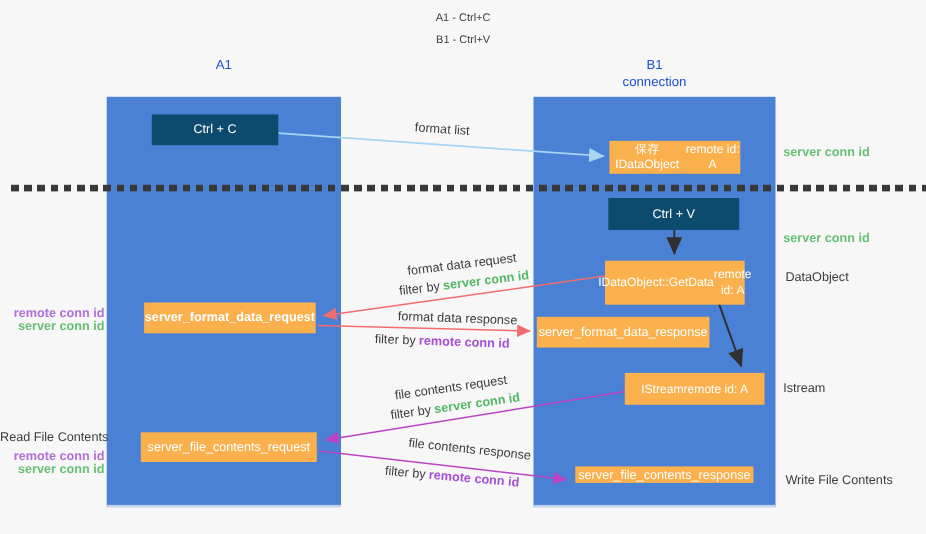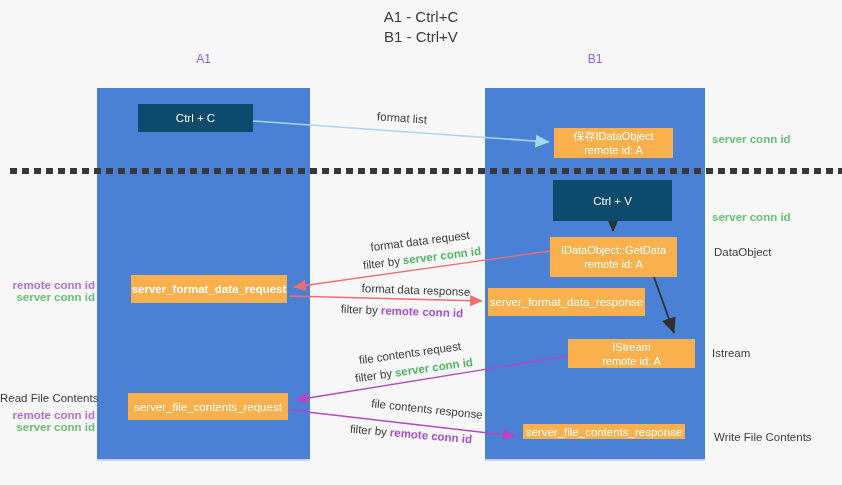--- a/index.html
+++ b/index.html
@@ -1,38 +1,38 @@
 <!DOCTYPE html>
 <html><head>
 <meta charset="utf-8">
 <style>
   html,body { margin:0; padding:0; }
   body { background:#f7f7f8; font-family:"Liberation Sans",sans-serif; }
   .canvas { position:relative; width:842px; height:485px; background:#f7f7f8; overflow:hidden; }
   .abs { position:absolute; }
 
-  .title { top:7px; left:0; width:100%; text-align:center; font-size:15px; line-height:20px; color:#3d3d3d; }
+  .title { top:7px; left:0; width:100%; text-align:center; font-size:10px; line-height:20px; color:#3d3d3d; }
 
   .col { background:#4a81d4; border-bottom:2px solid #c3d3f0; }
   .col-a { left:97px; top:88px; width:213px; height:371px; }
   .col-b { left:485px; top:88px; width:220px; height:371px; }
 
-  .col-head { top:52px; height:31px; text-align:center; font-size:12px; line-height:15px; color:#8b5cf6; }
+  .col-head { top:52px; height:31px; text-align:center; font-size:12px; line-height:15px; color:#1d4ed8; }
   .head-a { left:97px; width:213px; }
   .head-b { left:485px; width:220px; }
 
   .node { display:flex; align-items:center; justify-content:center; text-align:center;
           color:#ffffff; font-size:11.5px; line-height:14px; }
   .gbox { background:#0c4a6e; }
   .obox { background:#f9b04d; }
-  .two { flex-direction:column; font-size:11px; }
+  .two { flex-direction:row; font-size:11px; }
 
   .n-ctrlc { left:138px; top:104px; width:115px; height:28px; }
   .n-save  { left:554px; top:128px; width:119px; height:30px; }
-  .n-ctrlv { left:553px; top:180px; width:119px; height:41px; }
+  .n-ctrlv { left:553px; top:180px; width:119px; height:29px; }
   .n-getdata { left:550px; top:237px; width:127px; height:40px; }
   .n-freq  { left:131px; top:275px; width:156px; height:28px;font-weight:bold; }
   .n-fresp { left:488px; top:288px; width:157px; height:28px; }
   .n-istream { left:568px; top:339px; width:127px; height:29px; }
   .n-fcreq { left:128px; top:393px; width:160px; height:27px; }
   .n-fcresp { left:523px; top:424px; width:162px; height:15px; }
 
   .dashline { top:168px; left:10px; right:0; height:6px;
     background:repeating-linear-gradient(90deg,#383838 0 7px,transparent 7px 12px); }
 
@@ -57,20 +57,21 @@
   <div class="abs title">
     <div>A1 - Ctrl+C</div>
     <div>B1 - Ctrl+V</div>
   </div>
 
   <div class="abs col-head head-a">
     <div>A1</div>
   </div>
   <div class="abs col-head head-b">
     <div>B1</div>
+    <div>connection</div>
   </div>
 
   <div class="abs col col-a"></div>
   <div class="abs col col-b"></div>
 
   <div class="abs dashline"></div>
 
   <svg class="arrows" width="842" height="485">
     <defs>
       <marker id="mBlue" markerWidth="10" markerHeight="9" refX="8.5" refY="4" orient="auto">

